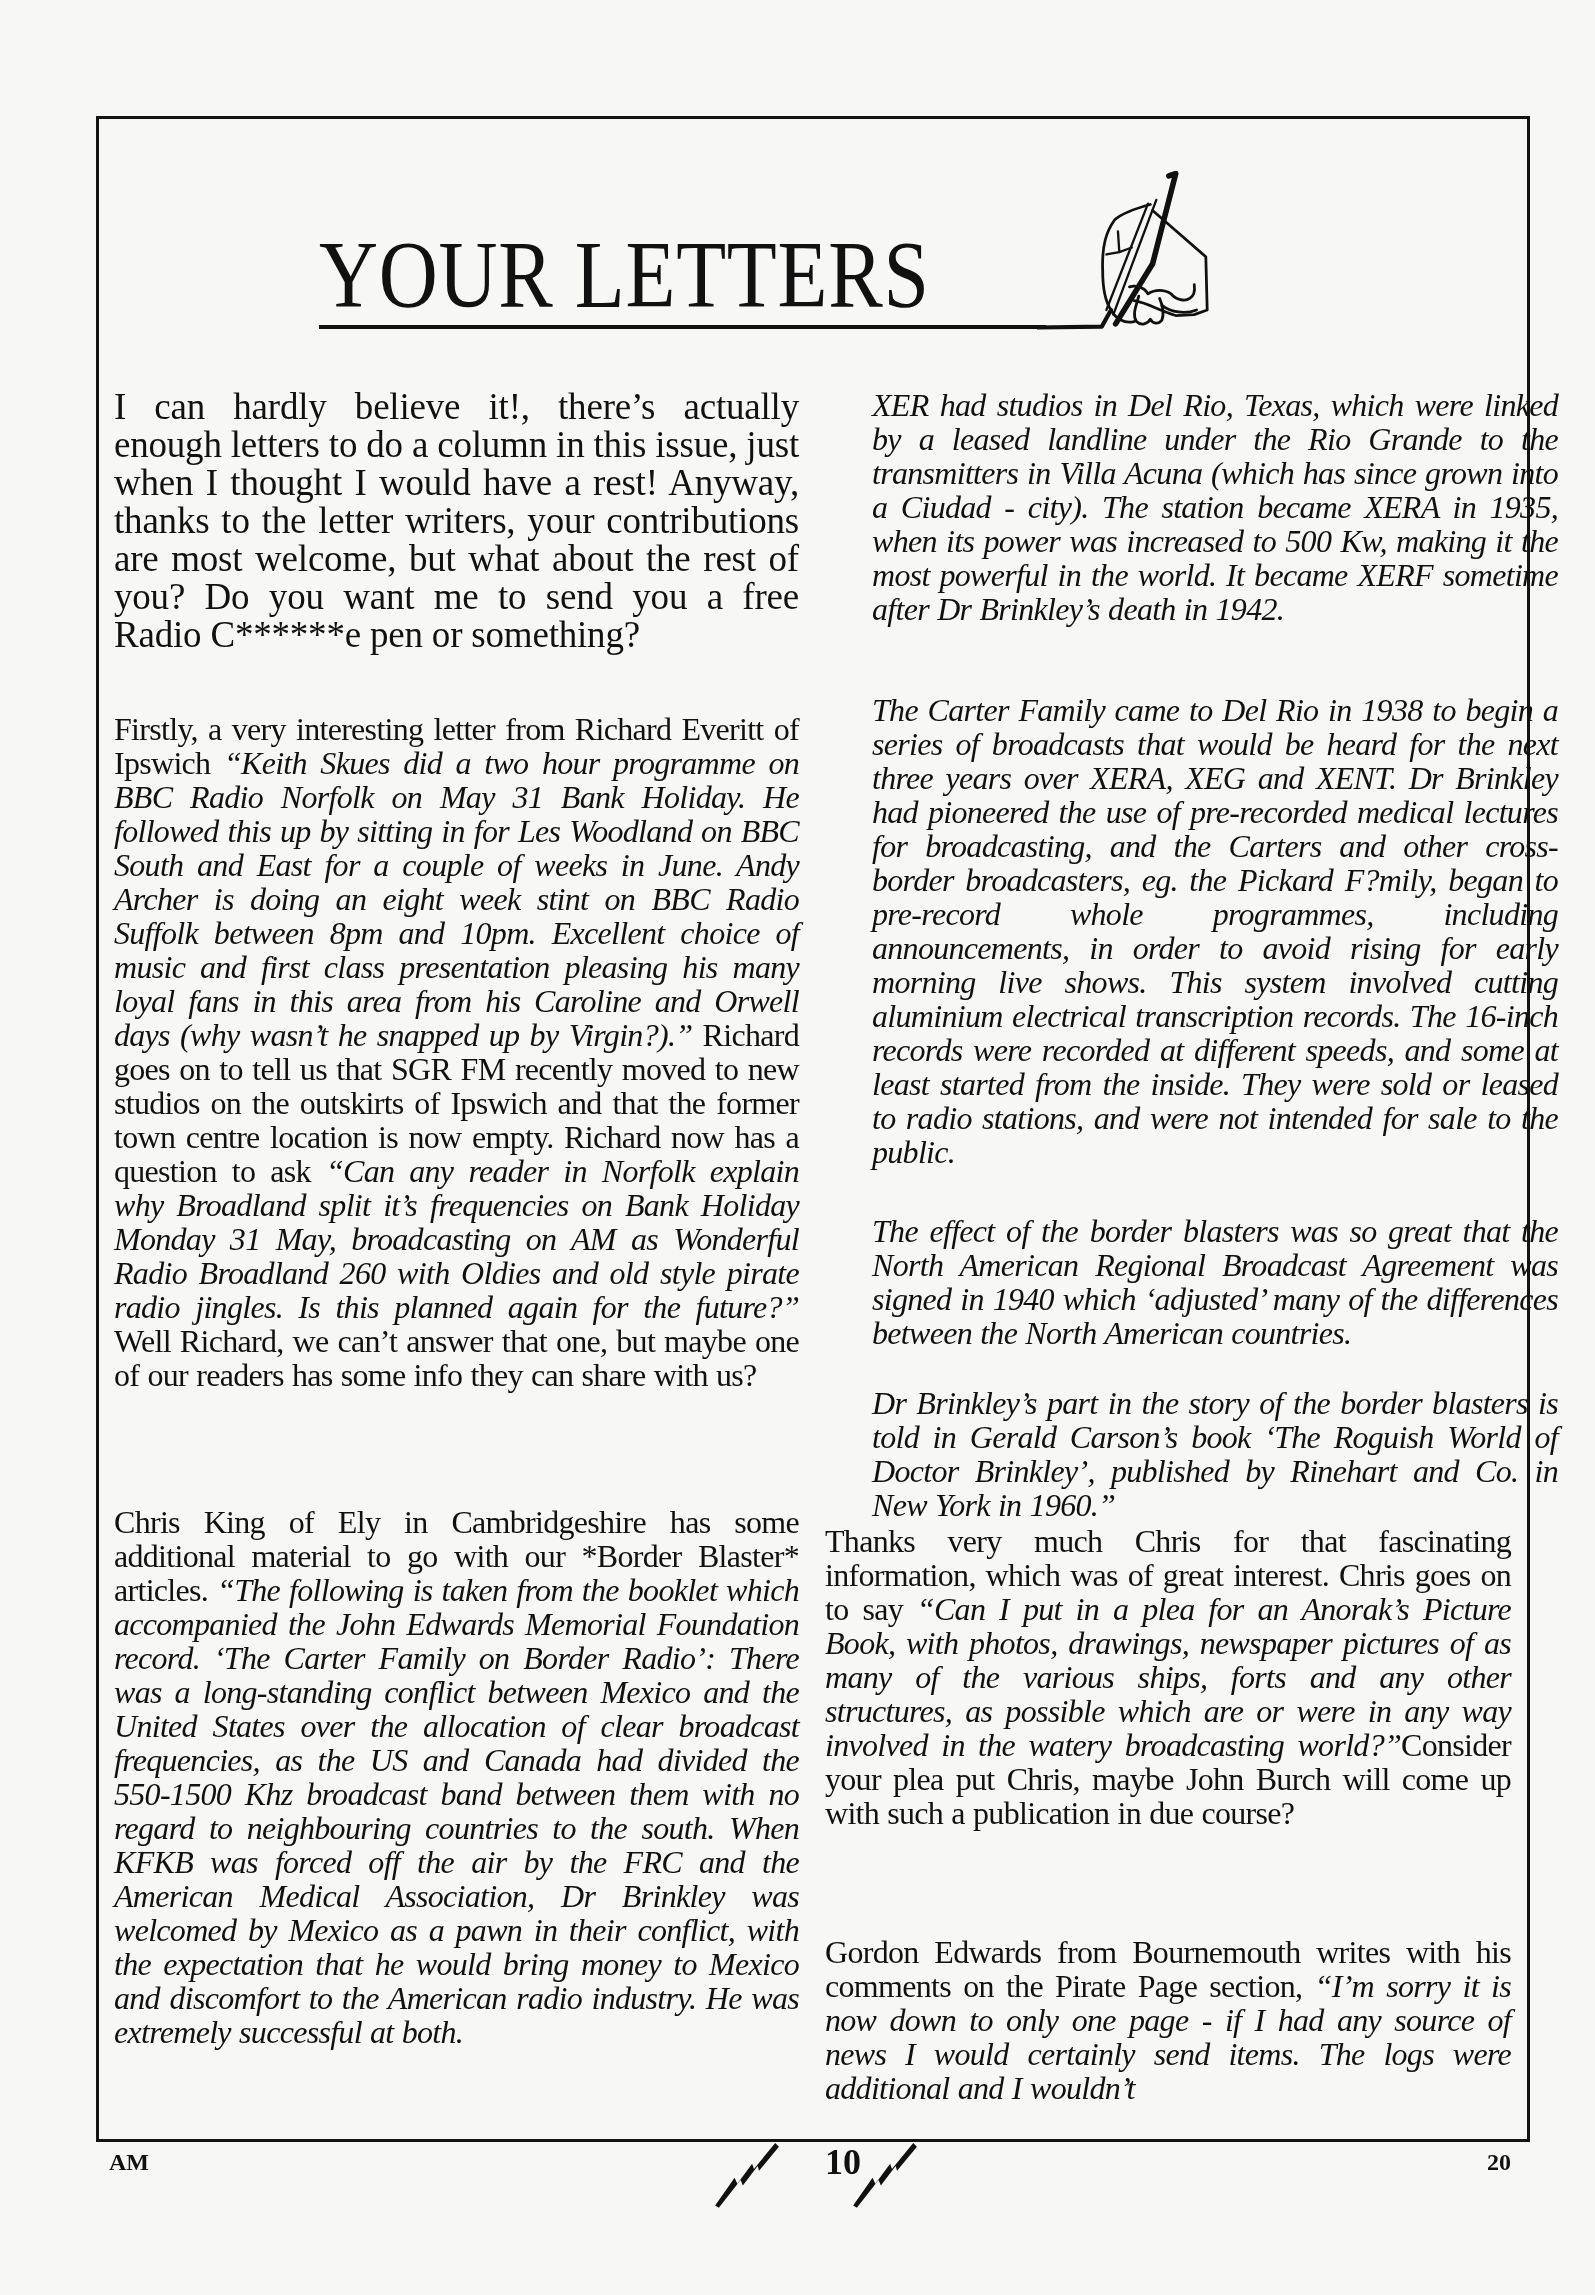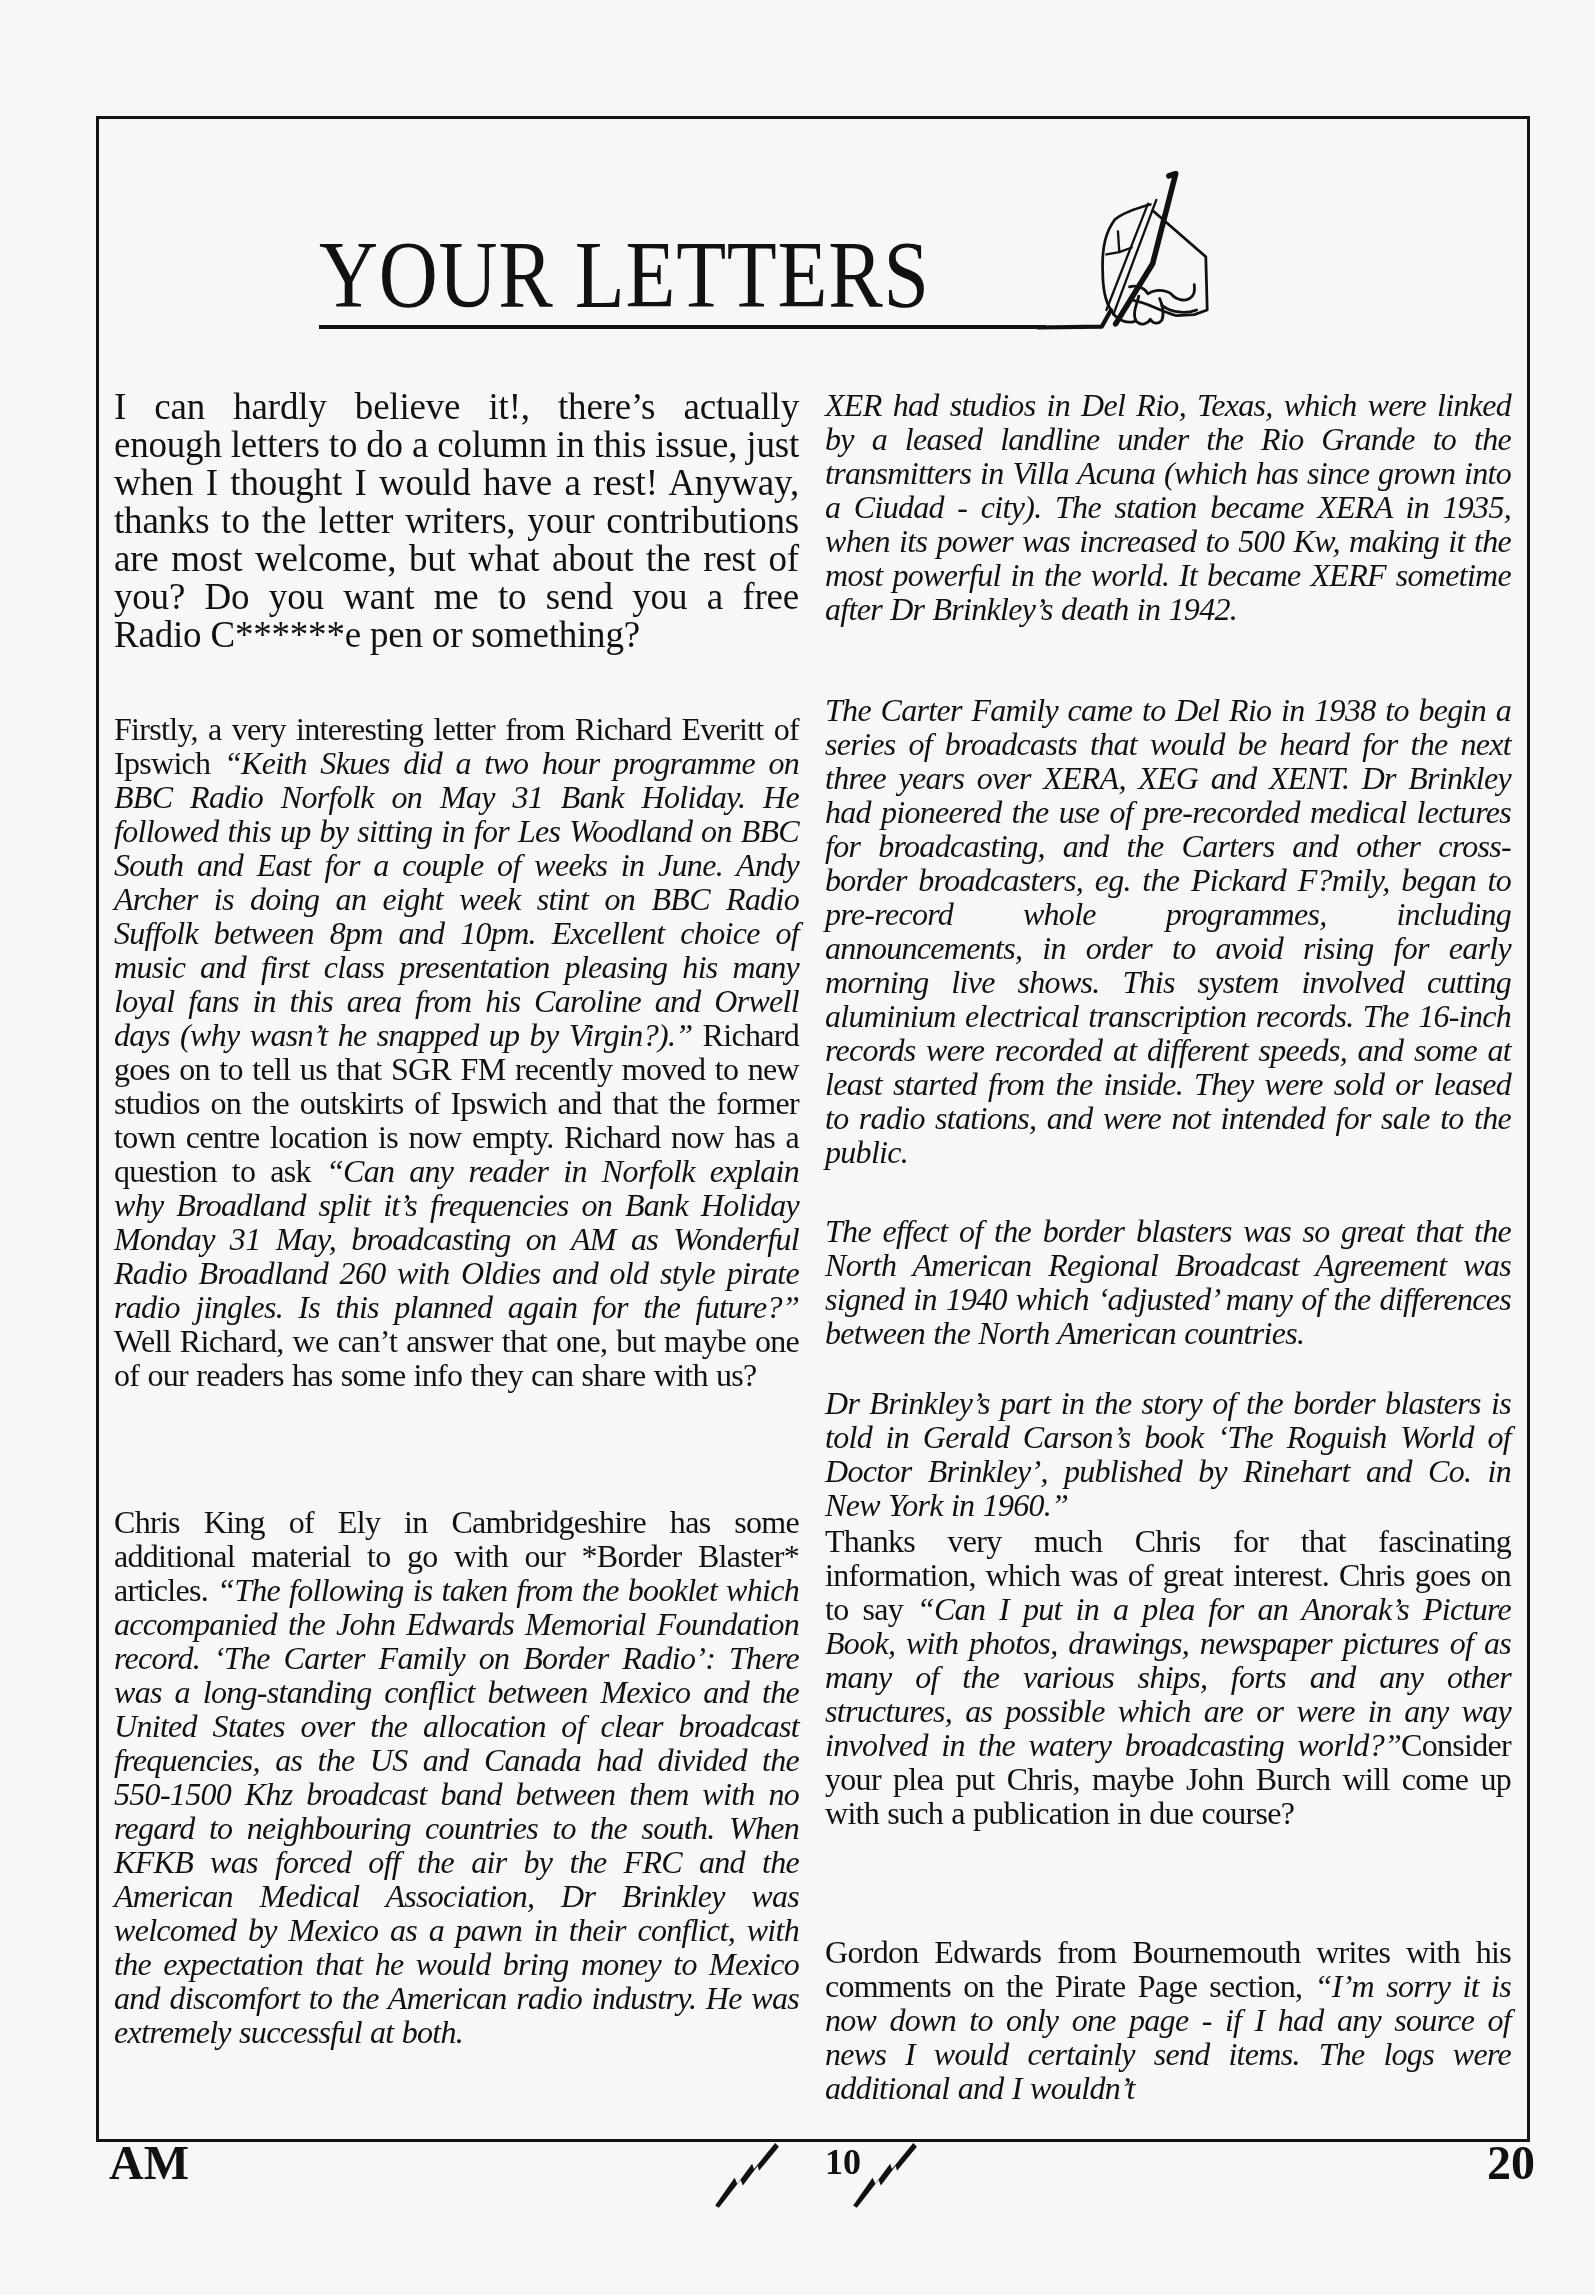--- a/index.html
+++ b/index.html
@@ -26,25 +26,25 @@
 
   .p {
     position:absolute; margin:0; text-align:justify; text-align-last:left;
     hyphens:none;
   }
   .col-left { left:114px; width:685px; }
   .col-right { left:825px; width:686px; }
   .intro { font-size:37px; line-height:38px; letter-spacing:-0.2px; }
   .body { font-size:32px; line-height:34px; letter-spacing:-0.7px; word-spacing:0.9px; }
   .body i, .i { font-style:italic; }
-  .all-italic { font-style:italic; }
+  .all-italic { font-style:italic;margin-left:47px; }
 
   .footer-am, .footer-pg {
     position:absolute; top:2144px; font-family:"Liberation Serif", serif;
-    font-weight:bold; font-size:48px; line-height:37px; color:#111;
+    font-weight:bold; font-size:24px; line-height:37px; color:#111;
   }
   .footer-am { left:109px; }
   .footer-pg { left:1487px; }
   .footer-center {
     position:absolute; left:713px; top:2143px; width:208px; height:69px;
   }
   .footer-center .num {
     position:absolute; left:86px; top:0.9px; font-weight:bold; font-size:36px; line-height:37px;margin-left:26px;
   }
   .bolt { position:absolute; top:0; width:65px; height:67px; }

